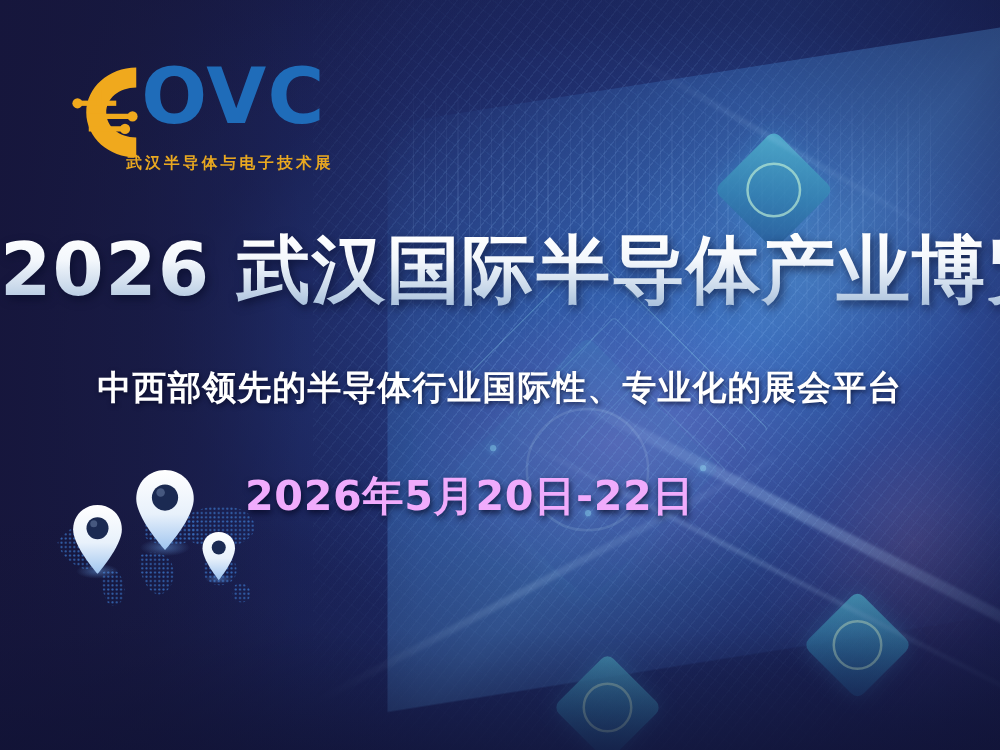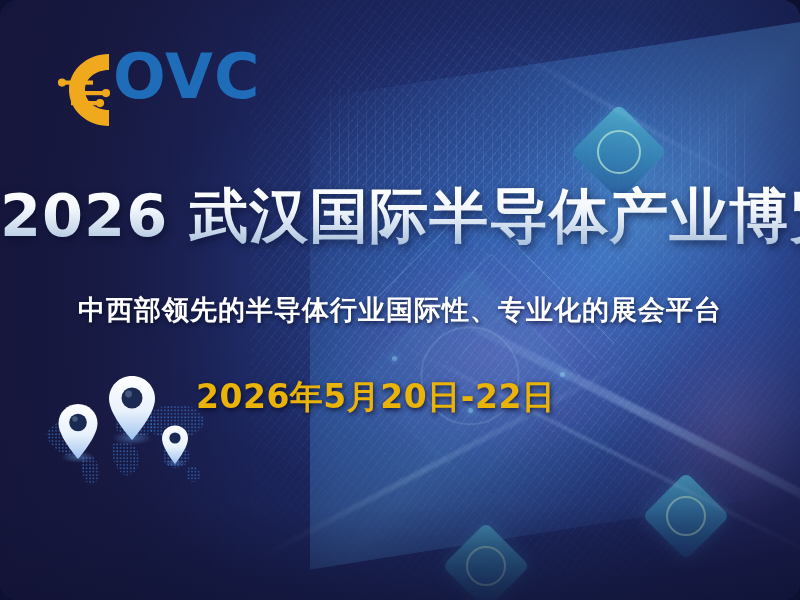--- a/index.html
+++ b/index.html
@@ -10,21 +10,20 @@
   body {
     font-family: "Liberation Sans", "DejaVu Sans", sans-serif;
   }
 
   #poster {
     position: relative;
     width: 800px;
     height: 600px;
     overflow: hidden;
     background: #191a45;
-    border-radius: 19px;
   }
 
   
   .bg-layer { position: absolute; inset: 0; pointer-events: none; }
 
   
   .bg-base {
     background:
       radial-gradient(120% 95% at 72% 46%, #2b52a8 0%, rgba(38,62,135,0.72) 24%, rgba(27,39,100,0.45) 46%, rgba(24,28,78,0.05) 70%),
       linear-gradient(104deg, #1a1b46 0%, #1b2050 26%, #1e2a63 48%, #22356f 66%, #1c2456 86%, #1a1f4c 100%);
@@ -168,21 +167,21 @@
     font-size: 27px; font-weight: 700; letter-spacing: 1px;
     color: #ffffff;
     font-family: "DejaVu Sans", sans-serif;
     text-shadow: 1px 2px 4px rgba(5,8,35,0.75);
     white-space: nowrap;
   }
 
   .infoblock { position: absolute; left: 196px; top: 374px; }
   .info-date, .info-venue {
     font-size: 33px; font-weight: 700; letter-spacing: 0.5px;
-    color: #eab308; line-height: 1.38;
+    color: #f0abfc; line-height: 1.38;
     font-family: "DejaVu Sans", sans-serif;
     text-shadow: 1px 2px 5px rgba(5,8,35,0.8);
     white-space: nowrap;
   }
 </style>
 </head>
 <body>
 
 <div id="poster">
 
@@ -268,20 +267,21 @@
       <path d="M52 4 C30 4 12 20 12 40 C12 60 30 76 52 76 L52 60 C38 60 28 51 28 40 C28 29 38 20 52 20 Z" fill="#f0a91d"></path>
       <rect x="6" y="30.5" width="30" height="4.2" fill="#f0a91d"></rect>
       <rect x="14" y="41" width="34" height="4.2" fill="#f0a91d"></rect>
       <rect x="14" y="51" width="28" height="4.2" fill="#f0a91d"></rect>
       <circle cx="5" cy="32.6" r="4.1" fill="#f0a91d"></circle>
       <circle cx="49" cy="43.1" r="4.1" fill="#f0a91d"></circle>
       <circle cx="43" cy="53.1" r="4.1" fill="#f0a91d"></circle>
       <rect x="20" y="22" width="4" height="12" fill="#f0a91d"></rect>
     </svg>
     <div class="logo-word">OVC</div>
+    <div class="logo-sub">武汉半导体与电子技术展</div>
   </div>
 
   <div class="headline">
     <span class="yr">2026</span><span>武汉国际半导体产业博览会</span>
   </div>
 
   <div class="tagline">中西部领先的半导体行业国际性、专业化的展会平台</div>
 
   <div class="infoblock">
     <div class="info-date">2026年5月20日-22日</div>

